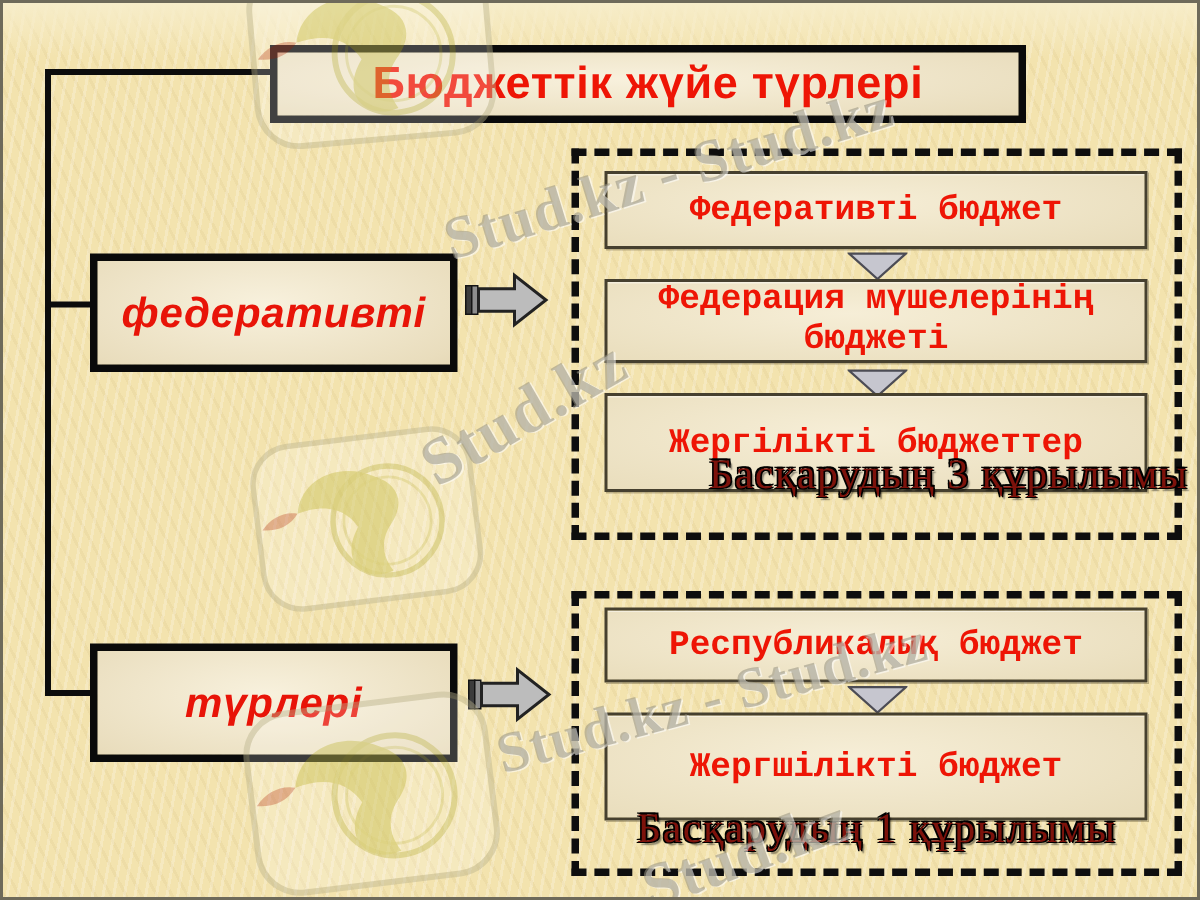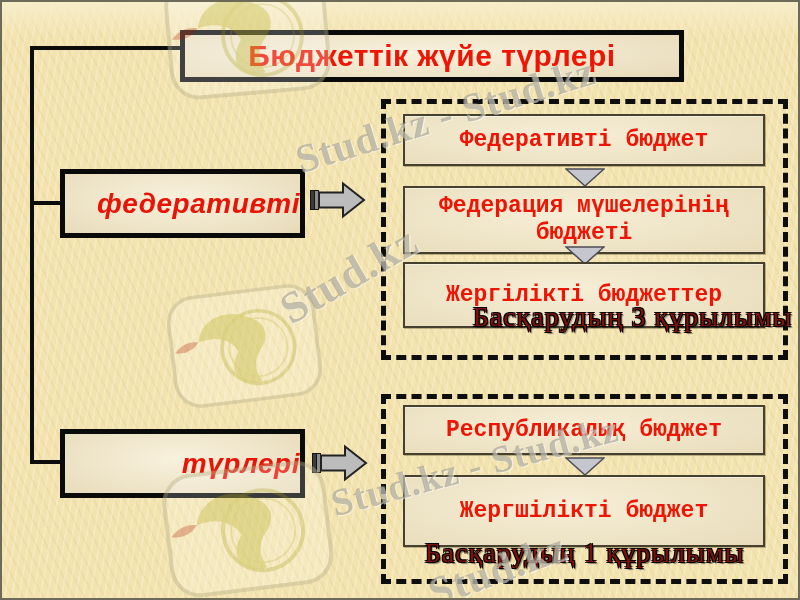--- a/index.html
+++ b/index.html
@@ -31,23 +31,23 @@
     position:absolute;left:178px;top:28px;width:504px;height:52px;
     box-sizing:border-box;border:5px solid #0a0a0a;
     display:flex;align-items:center;justify-content:center;
     z-index:2;
   }
   .title-box .ttl{
     color:#ee1505;font-size:30px;font-weight:bold;letter-spacing:0.5px;
   }
   
   .branch-box{
-    position:absolute;width:245px;height:69px;left:58px;
+    position:absolute;width:245px;height:79px;left:58px;
     box-sizing:border-box;border:5px solid #0a0a0a;
-    display:flex;align-items:center;justify-content:flex-end;
+    display:flex;align-items:center;justify-content:center;
     z-index:2;
   }
   .branch-box .lbl{
     color:#e81408;font-size:28px;font-weight:bold;font-style:italic;letter-spacing:0.5px;
   }
   
   .block-arrow{position:absolute;width:58px;height:42px;z-index:2;}
   
   .dgroup{
     position:absolute;left:379px;width:407px;
@@ -123,21 +123,21 @@
 
   <div class="dgroup" style="top:97px;height:261px;">
     <div class="inner-box" style="top:10px;height:52px;">
       <span class="txt">Федеративті бюджет</span>
     </div>
     <div class="tri" style="top:64px;">
       <svg viewBox="0 0 40 19" width="40" height="19">
           <polygon points="1,1 39,1 20,18" fill="#c6c6cf" stroke="#4c4c55" stroke-width="1.5"></polygon>
         </svg>
     </div>
-    <div class="inner-box" style="top:82px;height:68px;">
+    <div class="inner-box" style="top:82px;height:56px;align-items:flex-end;">
       <span class="txt">Федерация мүшелерінің бюджеті</span>
     </div>
     <div class="tri" style="top:142px;">
       <svg viewBox="0 0 40 19" width="40" height="19">
           <polygon points="1,1 39,1 20,18" fill="#c6c6cf" stroke="#4c4c55" stroke-width="1.5"></polygon>
         </svg>
     </div>
     <div class="inner-box" style="top:158px;height:66px;text-align:right;">
       <span class="txt">Жергілікті бюджеттер</span>
     </div>

